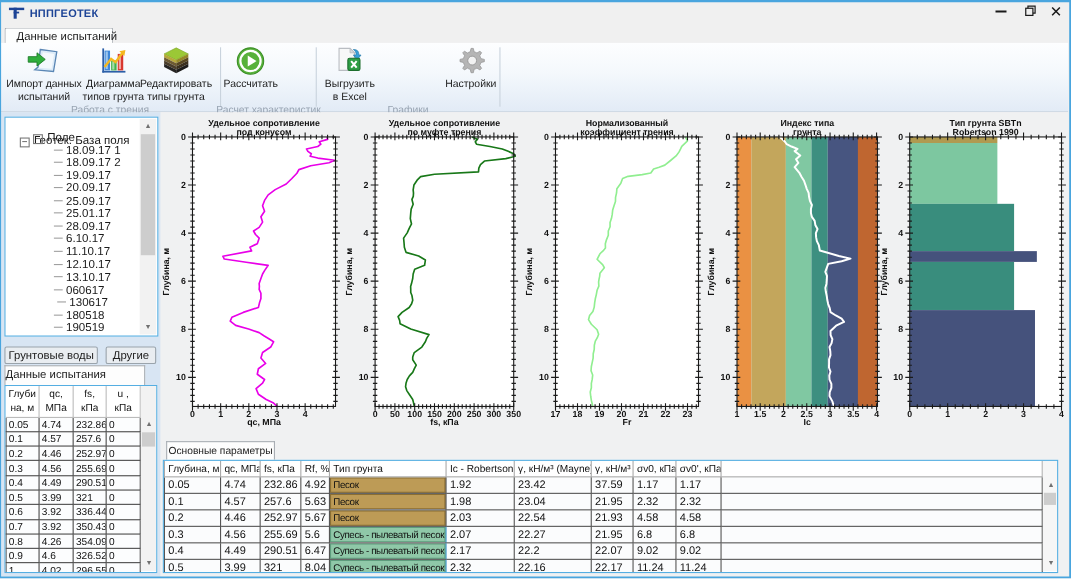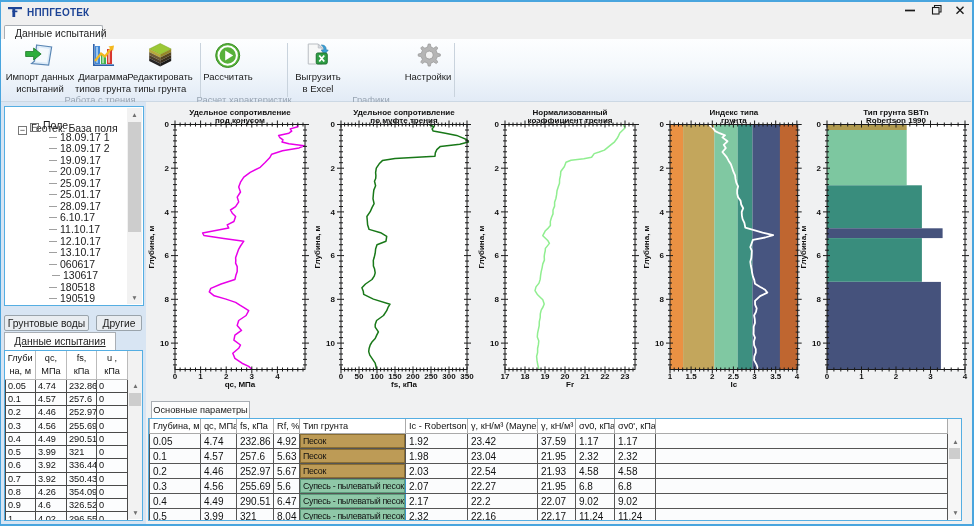--- a/index.html
+++ b/index.html
@@ -20,21 +20,21 @@
 #chartpanel { position:absolute; left:146px; top:102px; width:825px; height:422px; background:#f0f1f2; }
 #tree { position:absolute; left:4px; top:106px; width:140px; height:200px; background:#fff; border:1px solid #55aee2; font-size:10.5px; color:#1a1a1a; overflow:hidden; }
 .ti { position:absolute; white-space:nowrap; height:11.6px; line-height:11.6px; }
 .tbox { display:inline-block; width:9px; height:9px; border:1px solid #787878; margin-right:4px; font-size:9px; line-height:7px; text-align:center; vertical-align:-1px; color:#333; }
 .tdash { display:inline-block; width:8px; height:1px; background:#a0a0a0; margin-right:3px; vertical-align:3px; }
 #treesb { position:absolute; right:1px; top:1px; width:15px; height:196px; background:#f2f2f2; }
 #treesb .th { position:absolute; left:1px; top:14px; width:13px; height:110px; background:#cdcdcd; }
 .sbarr { position:absolute; left:0; width:15px; height:13px; font-size:6.5px; color:#707070; text-align:center; line-height:13px; }
 #ltabs { position:absolute; left:4px; top:315px; font-size:11px; color:#222; }
 .ltab { position:absolute; height:16px; background:#e9edf1; border:1px solid #9aa4ac; border-radius:2px; text-align:center; line-height:15px; font-size:10.3px; white-space:nowrap; }
-#dtab { position:absolute; left:4px; top:332px; width:112px; height:18px; background:#fdfdfd; border:1px solid #a9aeb4; border-bottom:none; font-size:10.3px; color:#222; text-align:center; line-height:17px; white-space:nowrap;text-decoration:underline; }
+#dtab { position:absolute; left:4px; top:332px; width:128px; height:18px; background:#fdfdfd; border:1px solid #a9aeb4; border-bottom:none; font-size:10.3px; color:#222; line-height:17px; white-space:nowrap; }
 #ltwrap { position:absolute; left:4px; top:350px; width:139px; height:171px; background:#fff; border:1.5px solid #55aee2; overflow:hidden; }
 .grid { border-collapse:collapse; table-layout:fixed; }
 .grid td { border:1px solid #4a4a4a; overflow:hidden; white-space:nowrap; }
 .lgrid { position:absolute; left:0; top:0; width:123px; font-size:9.2px; color:#111; }
 .lgrid td { padding:0 0 0 2px; }
 .lhead td { height:28px; text-align:center; padding:0; border-color:#bbb; border-top:none; background:#fff; line-height:13px; }
 .lhead td:first-child { border-left:none; }
 .lrow td { height:13.3px; background:#fcfdfe; }
 #ltsb { position:absolute; right:0; top:0; width:14px; height:168px; background:#f2f2f2; }
 #ltsb .th { position:absolute; left:1px; top:42px; width:12px; height:13px; background:#cdcdcd; }

